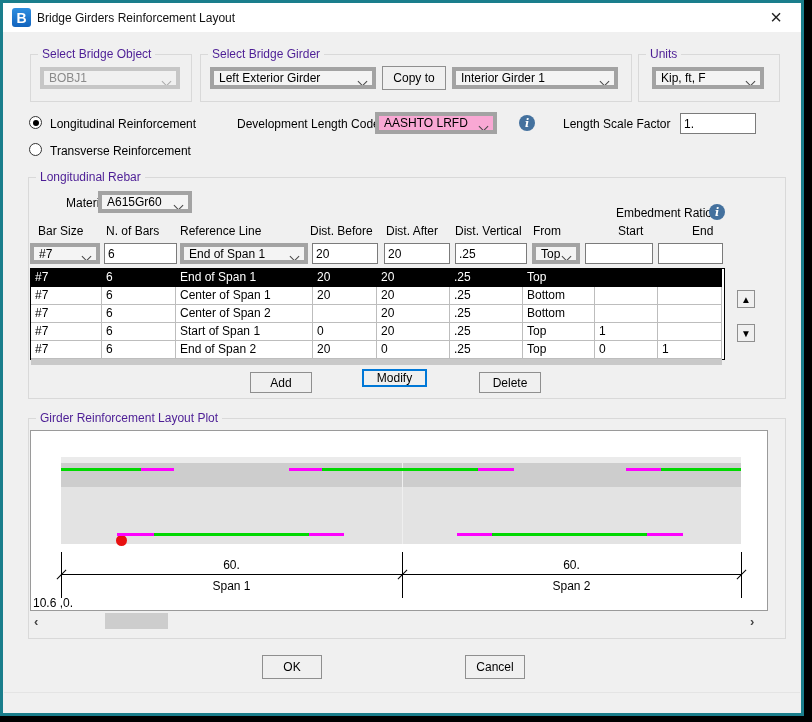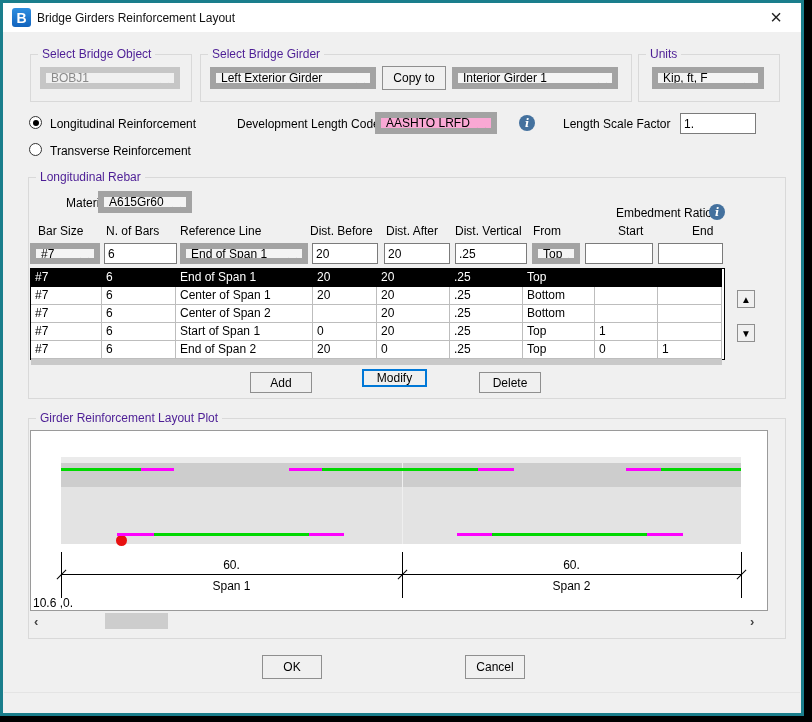--- a/index.html
+++ b/index.html
@@ -12,21 +12,21 @@
   .appicon{position:absolute;left:9px;top:5px;width:19px;height:19px;border-radius:3px;
            background:linear-gradient(#2f8fe0,#1163bd);color:#fff;font-weight:bold;font-size:14px;
            display:flex;align-items:center;justify-content:center;}
   .wintitle{position:absolute;left:34px;top:8px;font-size:12px;color:#111;}
   .closex{position:absolute;right:12px;top:2px;width:26px;height:24px;display:flex;align-items:center;
           justify-content:center;font-size:20px;color:#222;cursor:default;}
   
   .group{position:absolute;border:1px solid #d9d9d9;background:#f0f0f0;}
   .glabel{position:absolute;top:-8px;left:7px;background:#f0f0f0;padding:0 4px;color:#4c1d95;}
   
-  .combo{position:absolute;height:22px;background:#f4f4f4;border:6px solid #a3a3a3;
+  .combo{position:absolute;height:22px;background:#f4f4f4;border:4px solid #a3a3a3;
          display:flex;align-items:center;padding:0 18px 0 5px;box-sizing:border-box;white-space:nowrap;overflow:hidden;}
   .combo .chev{position:absolute;right:6px;top:7px;width:6px;height:6px;border-right:1.4px solid #444;
          border-bottom:1.4px solid #444;transform:rotate(45deg);}
   .combo.disabled{background:#f0f0f0;border-color:#c6c6c6;color:#8a8a8a;}
   .combo.disabled .chev{border-color:#aaa;}
   .combo.gray{background:#f9a8d4;}
   .textbox{position:absolute;height:21px;background:#fff;border:1px solid #7b7b7b;box-sizing:border-box;
            font-family:"Liberation Sans",sans-serif;font-size:12px;padding:0 3px;outline:none;}
   .btn{position:absolute;background:#f0f0f0;border:1px solid #8f8f8f;box-sizing:border-box;
        display:flex;align-items:center;justify-content:center;font-size:12px;cursor:default;}

